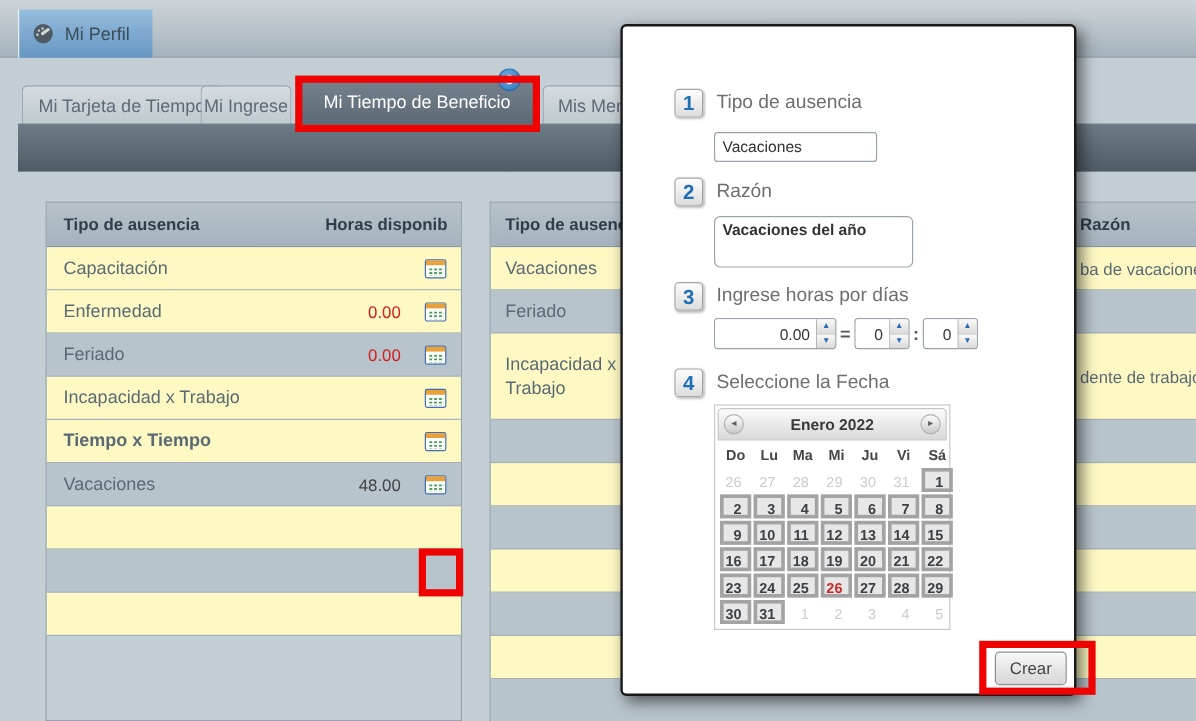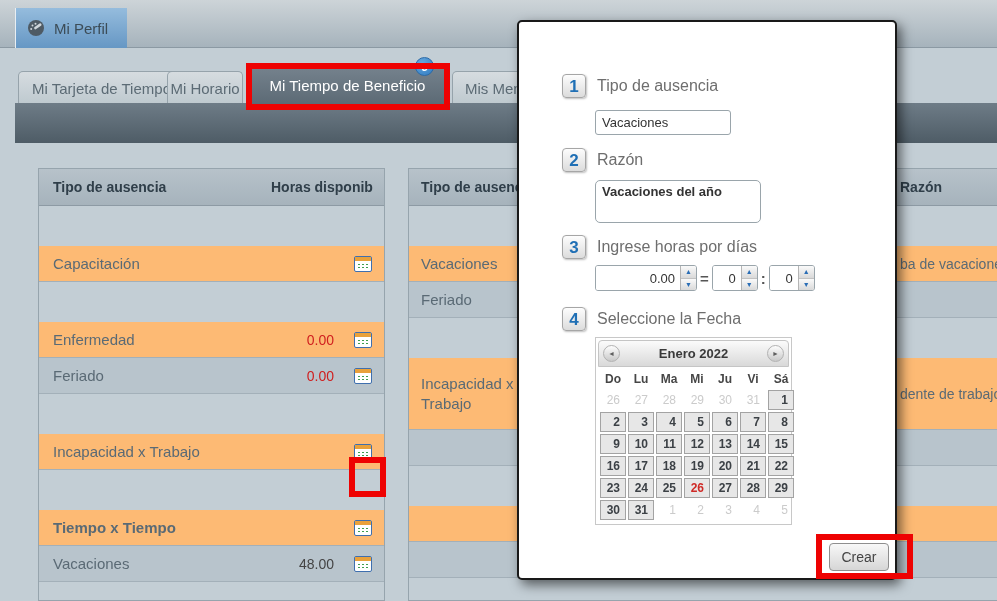--- a/index.html
+++ b/index.html
@@ -28,21 +28,21 @@
   
   .darkbar { position:absolute; left:15px; top:103px; width:982px; height:40px;
     background:linear-gradient(#6e7c87,#4e5c66); z-index:1; }
 
   
   .tbl { position:absolute; top:168px; background:#c3ced5; border:1px solid #96a4ad; z-index:1; }
   .tbl-head { height:37px; background:linear-gradient(#b7c2ca,#a6b3bc); border-bottom:1px solid #8d9aa4;
     display:flex; align-items:center; position:relative; }
   .tbl-head .h { font-size:14px; font-weight:bold; color:#2f3e49; }
   .row { position:relative; border-bottom:1px solid #a3b0b9; display:flex; align-items:center; }
-  .row.light { background:#fdba74;margin-top:40px; } .row.dark { background:#b8c4cc; }
+  .row.light { background:#fef9c3; } .row.dark { background:#b8c4cc; }
   .row .lbl { font-size:15px; color:#5a6a75; padding-left:14px; }
   .hours { position:absolute; right:50px; font-size:14px; color:#444; }
   .hours.zero { color:#d01f1f; }
   .cal-ico { position:absolute; right:12px; width:18px; height:16px; background:#fff;
     border:1px solid #3f6fae; border-radius:2px; }
   .cal-ico::before { content:""; position:absolute; top:0; left:0; right:0; height:4px; background:#e9a13b; }
   .cal-ico::after { content:""; position:absolute; left:2px; right:1px; top:6px; bottom:1px;
     background-image:radial-gradient(#3f9e4f 1.1px, transparent 1.1px); background-size:4px 3px; }
   .reason-cell { position:absolute; left:491px; font-size:14px; color:#5a6a75; white-space:nowrap; }
 
@@ -78,21 +78,21 @@
     border:1px solid #c5c5c5; border-radius:4px 4px 0 0; }
   .dp-head .my { text-align:center; font-size:13px; font-weight:bold; color:#3a3a3a; line-height:26px; }
   .dp-nav { position:absolute; top:4px; width:17px; height:17px; border-radius:50%;
     background:linear-gradient(#fdfdfd,#c9c9c9); border:1px solid #b2b2b2; color:#5e5e5e;
     font-size:7px; text-align:center; line-height:16px; cursor:pointer; }
   .dp-prev { left:4px; } .dp-next { right:4px; }
   .dp-dow { display:grid; grid-template-columns:repeat(7,26px); gap:2px; padding:5px 2px 2px 2px; }
   .dp-dow span { font-size:12px; font-weight:bold; color:#464646; text-align:center; }
   .dp-grid { display:grid; grid-template-columns:repeat(7,26px); gap:2px; padding:2px; }
   .day { height:20px; font-size:12px; font-weight:bold; color:#3c4146; text-align:right;
-    padding-right:5px; line-height:19px; background:#e7e7e7; border:1px solid #a3a3a3; cursor:pointer; }
+    padding-right:5px; line-height:19px; background:#e7e7e7; border:3px solid #a3a3a3; cursor:pointer; }
   .day.om { background:transparent; border-color:transparent; color:#cbcbcb; font-weight:normal; cursor:default; }
   .day.today { color:#cf2a27; }
 
   .crear-btn { position:absolute; left:310px; top:521px; width:60px; height:28px;
     background:linear-gradient(#f8f8f8,#d6d6d6); border:1px solid #8e8e8e; border-radius:4px;
     font-family:"Liberation Sans",sans-serif; font-size:14px; color:#444; cursor:pointer; }
 
   
   .anno { position:absolute; border:6px solid #ee0202; z-index:20; pointer-events:none; }
 </style>
@@ -111,21 +111,21 @@
       <rect x="8.2" y="9" width="8.5" height="2.6" rx="1.3" fill="#cfd6db" transform="rotate(-35 9 10.3)"></rect>
     </svg>
     <span>Mi Perfil</span>
   </div>
 </div>
 
 <div class="tab" style="left:18px; width:167px;">
   <span>Mi Tarjeta de Tiempo</span>
 </div>
 <div class="tab" style="left:167px; width:76px;">
-  <span>Mi Horario</span>
+  <span>Mi Ingrese</span>
 </div>
 <div class="tab active" style="left:247px; width:201px;">
   <span>Mi Tiempo de Beneficio</span>
 </div>
 <div class="tab" style="left:452px; width:90px;">
   <span>Mis Mens</span>
 </div>
 <div class="tab-badge">3</div>
 
 <div class="darkbar"></div>

